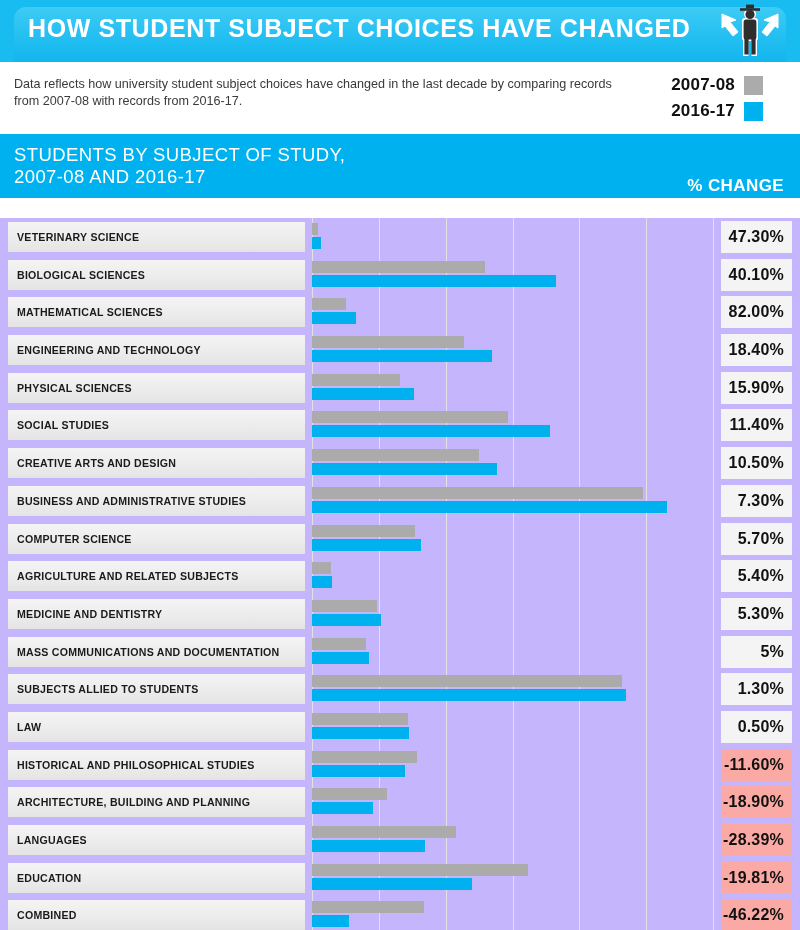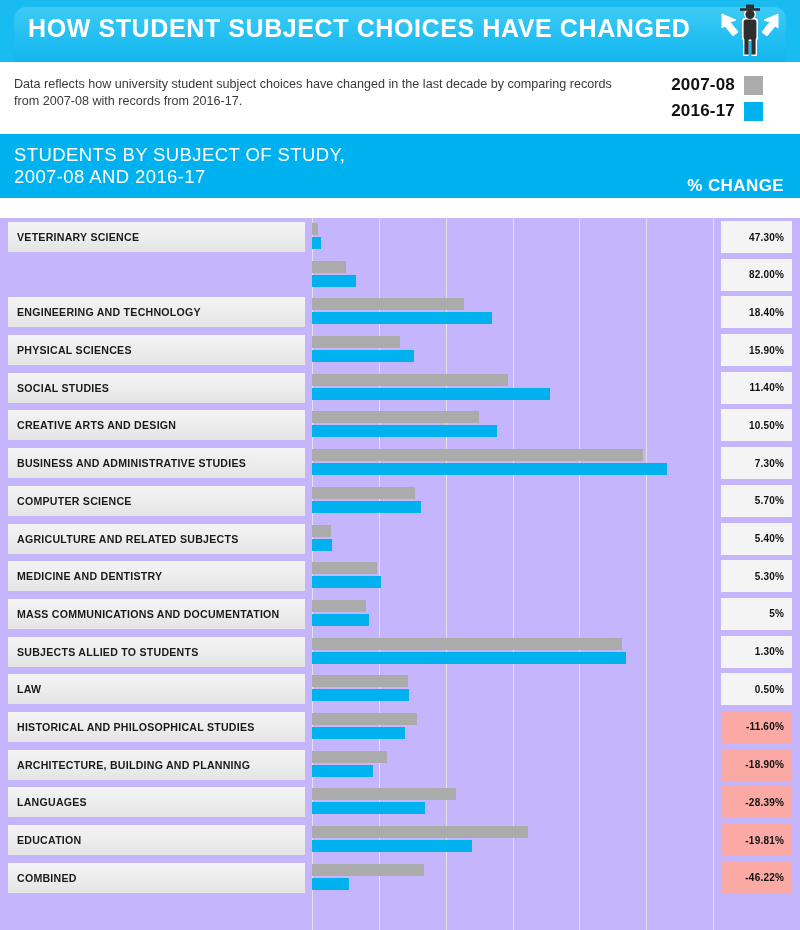--- a/index.html
+++ b/index.html
@@ -203,21 +203,21 @@
     width: 71px;
     height: 32px;
     display: flex;
     align-items: center;
     justify-content: flex-end;
     box-sizing: border-box;
     padding-right: 8px;
     background: #F4F4F4;
   }
   .pct span {
-    font-size: 10px;
+    font-size: 16px;
     font-weight: bold;
     color: #111111;
     letter-spacing: 0.2px;
   }
   .pct.negative {
     background: #FAA9A4;
   }
 </style>
 </head>
 <body>
@@ -297,20 +297,35 @@
         </div>
         <div class="bars">
           <div class="bar bar-old" style="width: 6.015px; background: rgb(171, 171, 171);"></div>
           <div class="bar bar-new" style="width: 9.0225px; background: rgb(0, 177, 239);"></div>
         </div>
         <div class="pct">
           <span>47.30%</span>
         </div>
       </div>
       <div class="row">
+        <div class="row-label">
+          <span>BIOLOGICAL SCIENCES</span>
+        </div>
+        <div class="bars">
+          <div class="bar bar-old" style="width: 173.433px; background: rgb(171, 171, 171);"></div>
+          <div class="bar bar-new" style="width: 243.607px; background: rgb(0, 177, 239);"></div>
+        </div>
+        <div class="pct">
+          <span>40.10%</span>
+        </div>
+      </div>
+      <div class="row">
+        <div class="row-label">
+          <span>MATHEMATICAL SCIENCES</span>
+        </div>
         <div class="bars">
           <div class="bar bar-old" style="width: 34.085px; background: rgb(171, 171, 171);"></div>
           <div class="bar bar-new" style="width: 44.11px; background: rgb(0, 177, 239);"></div>
         </div>
         <div class="pct">
           <span>82.00%</span>
         </div>
       </div>
       <div class="row">
         <div class="row-label">

